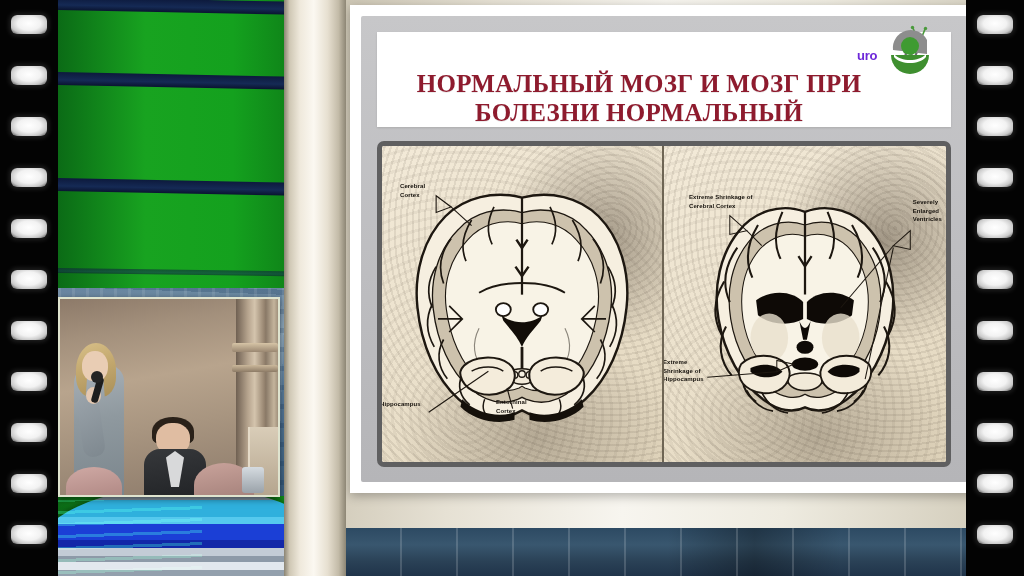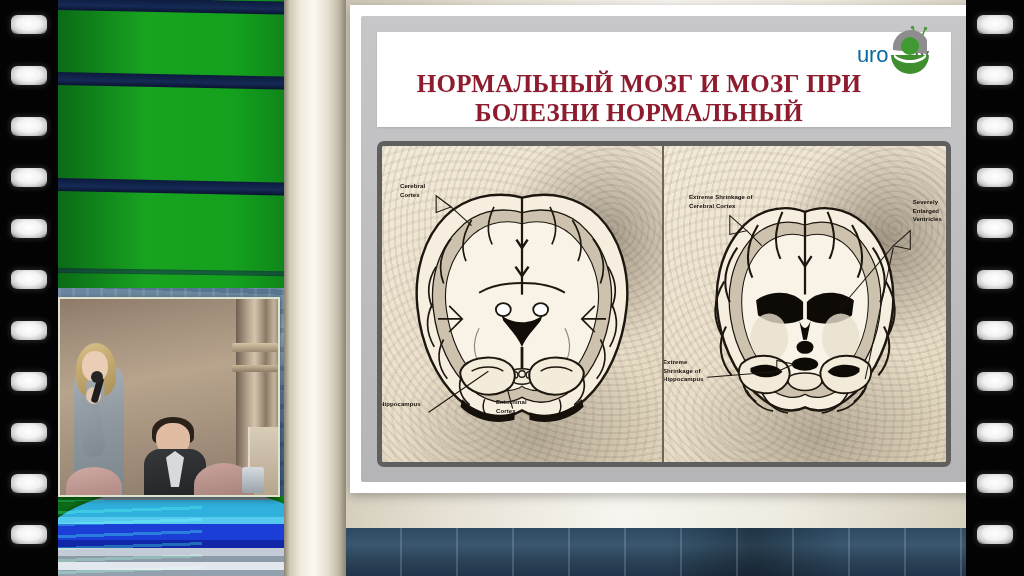--- a/index.html
+++ b/index.html
@@ -234,21 +234,21 @@
     text-shadow:0 1px 0 rgba(0,0,0,.08);
   }
 
   
   .logo {
     position:absolute; right:-26px; top:-8px; width:120px; height:62px;
     display:flex; align-items:center;
   }
   .logo-uro {
     font-family:"Liberation Sans", sans-serif;
-    font-weight:400; font-size:22px; color:#0369a1; letter-spacing:-.2px;
+    font-weight:700; font-size:13px; color:#6d28d9; letter-spacing:-.2px;
   }
   .logo-tv {
     font-family:"Liberation Sans", sans-serif;
     font-weight:700; font-size:17px; color:#6b6b6b; margin-left:26px;
   }
   .logo-mark { position:absolute; left:26px; top:0px; }
 
   
   .figure-frame {
     position:relative;

